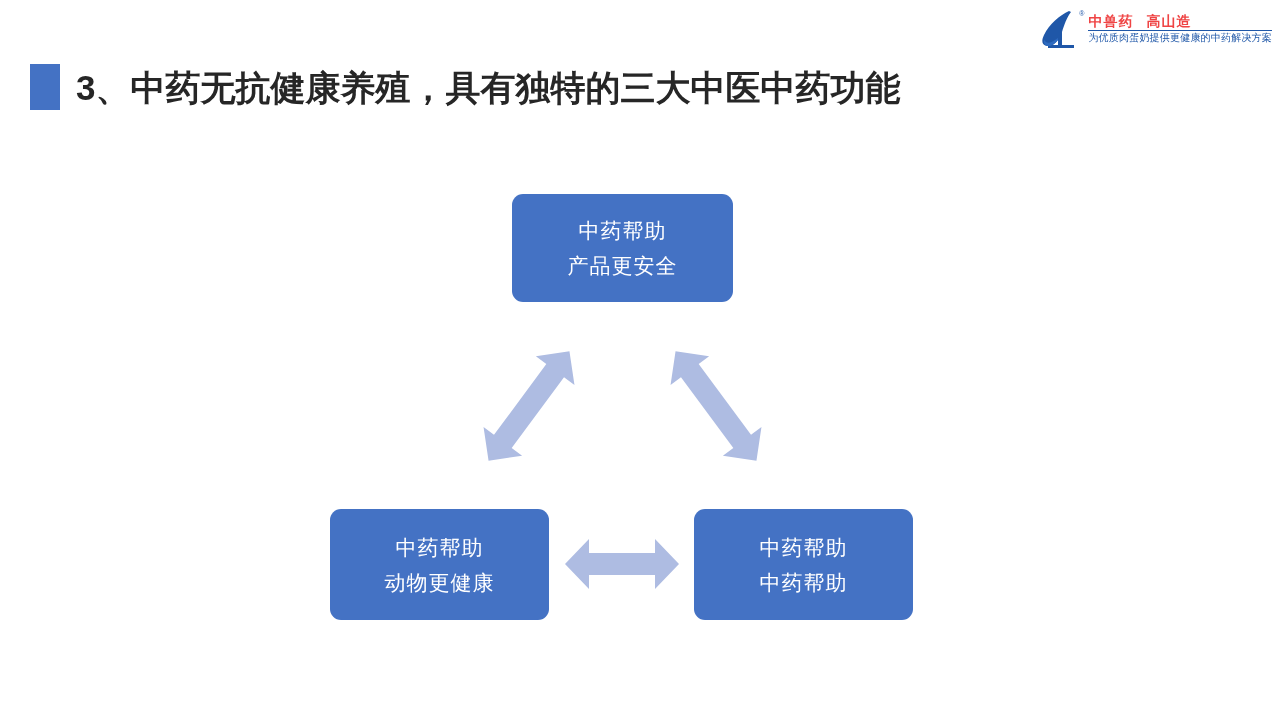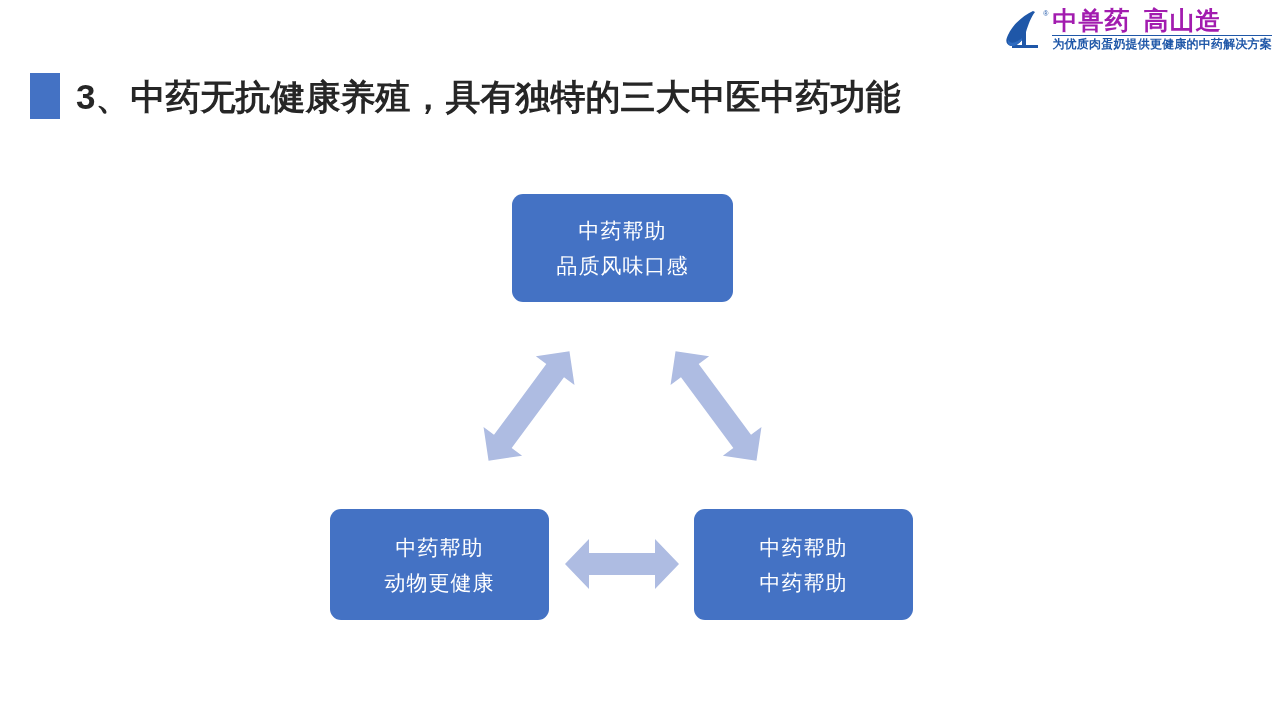--- a/index.html
+++ b/index.html
@@ -40,47 +40,47 @@
     color: #1F57A8;
     line-height: 1;
   }
   .logo-text {
     display: flex;
     flex-direction: column;
     justify-content: center;
     height: 44px;
   }
   .logo-title {
-    font-size: 25px;
+    font-size: 14px;
     font-weight: bold;
-    color: #a21caf;
+    color: #ef4444;
     letter-spacing: 1px;
     line-height: 1.08;
     white-space: nowrap;
     display: flex;
     gap: 13px;
   }
   .logo-tagline {
-    font-size: 12px;
-    font-weight: bold;
+    font-size: 10px;
+    font-weight: normal;
     color: #1F57A8;
     letter-spacing: 0.2px;
     line-height: 1.25;
     white-space: nowrap;
     border-top: 1.5px solid #1F57A8;
     padding-top: 1px;
     margin-top: 1px;
     text-align: left;
   }
 
   
   .title-row {
     position: absolute;
     left: 0;
-    top: 68px;
+    top: 59px;
     display: flex;
     align-items: center;
     height: 56px;
   }
   .title-bullet {
     width: 30px;
     height: 46px;
     background: #4472C4;
     margin-left: 30px;
     flex: 0 0 auto;
@@ -184,21 +184,21 @@
       <polygon fill="#AEBCE2" points="-68,0 -44,-24 -44,-11 44,-11 44,-24 68,0 44,24 44,11 -44,11 -44,24"></polygon>
     </g>
 
     <g transform="translate(622,564)">
       <polygon fill="#AEBCE2" points="-57,0 -33,-25 -33,-11 33,-11 33,-25 57,0 33,25 33,11 -33,11 -33,25"></polygon>
     </g>
   </svg>
 
   <div class="node" id="node-top">
     <span class="ln1">中药帮助</span>
-    <span class="ln2">品质风味口感</span>
+    <span class="ln2">产品更安全</span>
   </div>
 
   <div class="node" id="node-left">
     <span class="ln1">中药帮助</span>
     <span class="ln2">动物更健康</span>
   </div>
 
   <div class="node" id="node-right">
     <span class="ln1">中药帮助</span>
     <span class="ln2">中药帮助</span>

